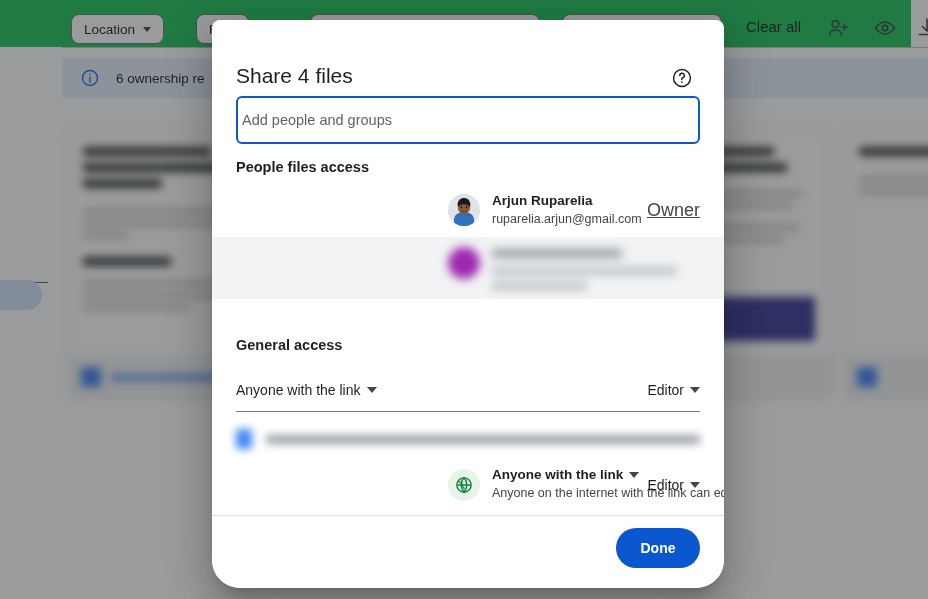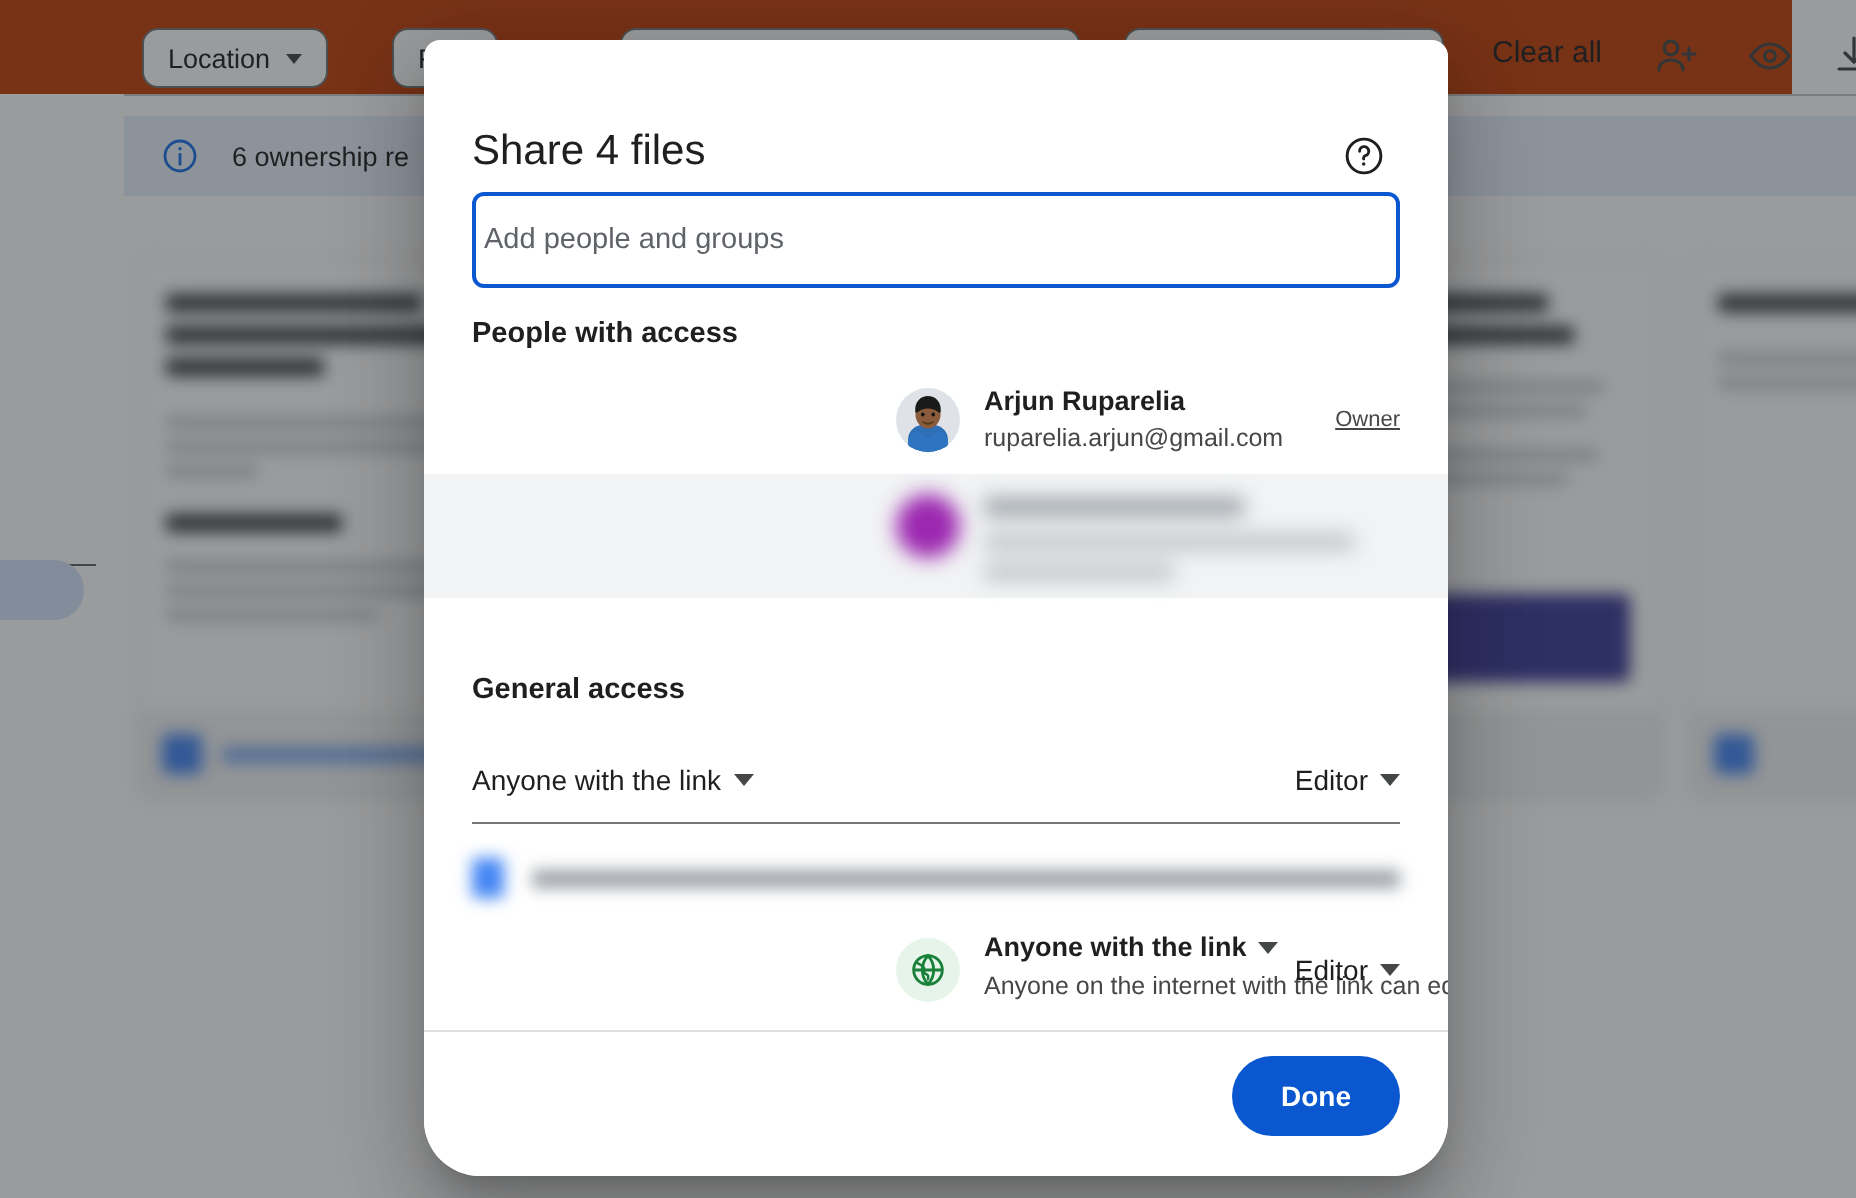--- a/index.html
+++ b/index.html
@@ -9,21 +9,22 @@
     font-family: "Liberation Sans", sans-serif;
     background: #ffffff;
   }
   #root { position: relative; width: 928px; height: 599px; overflow: hidden; }
 
   
   .bg-page { position: absolute; inset: 0; background: #ffffff; }
 
   .bg-toolbar {
     position: absolute; left: 0; top: 0; width: 896px; height: 47px;
-    background: #c2410c;
+    background: #22c55e;
+    padding-left: 15px;
   }
   .chip {
     position: absolute; top: 14px; height: 30px; box-sizing: border-box;
     border: 1px solid #747775; border-radius: 8px;
     display: flex; align-items: center; gap: 8px;
     padding: 0 12px; font-size: 13.5px; color: #1f1f1f; background: #fff;
     white-space: nowrap;
   }
   .chip .caret {
     width: 0; height: 0; border-left: 4.5px solid transparent;
@@ -137,21 +138,21 @@
   #person-row-1 { top: 163px; }
   #person-row-2 { top: 217px; height: 62px; background: #f1f3f4; }
   .avatar {
     position: absolute; left: 236px; width: 32px; height: 32px; border-radius: 50%;
     overflow: hidden; flex: 0 0 auto;
   }
   .person-text { position: absolute; left: 280px; }
   .person-name { font-size: 13.5px; color: #1f1f1f; font-weight: bold; line-height: 18px; white-space: nowrap; }
   .person-mail { font-size: 12.5px; color: #444746; line-height: 18px; white-space: nowrap; }
   .person-role {
-    position: absolute; right: 24px; font-size: 11px; color: #444746; white-space: nowrap; text-decoration: underline;
+    position: absolute; right: 24px; font-size: 18px; color: #444746; white-space: nowrap; text-decoration: underline;
   }
   .blurred { filter: blur(5px); }
 
   
   .ga-summary { position: absolute; left: 0; top: 362px; width: 512px; height: 26px; }
   .dd {
     display: inline-flex; align-items: center; gap: 6px;
     font-size: 14px; color: #1f1f1f; cursor: pointer; white-space: nowrap;
   }
   .dd .caret {
@@ -377,21 +378,21 @@
     <div class="help-btn">
       <svg width="22" height="22" viewBox="0 0 24 24" fill="none" stroke="#1f1f1f" stroke-width="1.6">
         <circle cx="12" cy="12" r="9.2"></circle>
         <path d="M9.6 9.4a2.5 2.5 0 1 1 3.1 2.4c-.6.2-.9.7-.9 1.3v.5" stroke-linecap="round"></path>
         <circle cx="11.85" cy="16.4" r="0.95" fill="#1f1f1f" stroke="none"></circle>
       </svg>
     </div>
 
     <input class="add-input" type="text" placeholder="Add people and groups" style="">
 
-    <div class="section-head" id="people-head">People with access</div>
+    <div class="section-head" id="people-head">People files access</div>
 
     <div class="person-row" id="person-row-1">
       <div class="avatar">
         <svg width="32" height="32" viewBox="0 0 32 32">
           <rect width="32" height="32" fill="#dfe3e8"></rect>
           <path d="M6 26c0-5.2 4.5-8 10-8s10 2.8 10 8v6H6z" fill="#2e6fb7"></path>
           <ellipse cx="16" cy="13" rx="6.3" ry="7.2" fill="#8a5c3b"></ellipse>
           <path d="M9.6 11c0-4.4 2.9-7 6.4-7s6.4 2.6 6.4 7c0 1.1-.5 1.7-1 1.3-1.6-1.3-3.4-2-5.4-2s-3.8.7-5.4 2c-.5.4-1-.2-1-1.3z" fill="#1a1a1a"></path>
           <ellipse cx="13.4" cy="13.2" rx="0.9" ry="1" fill="#111"></ellipse>
           <ellipse cx="18.6" cy="13.2" rx="0.9" ry="1" fill="#111"></ellipse>

